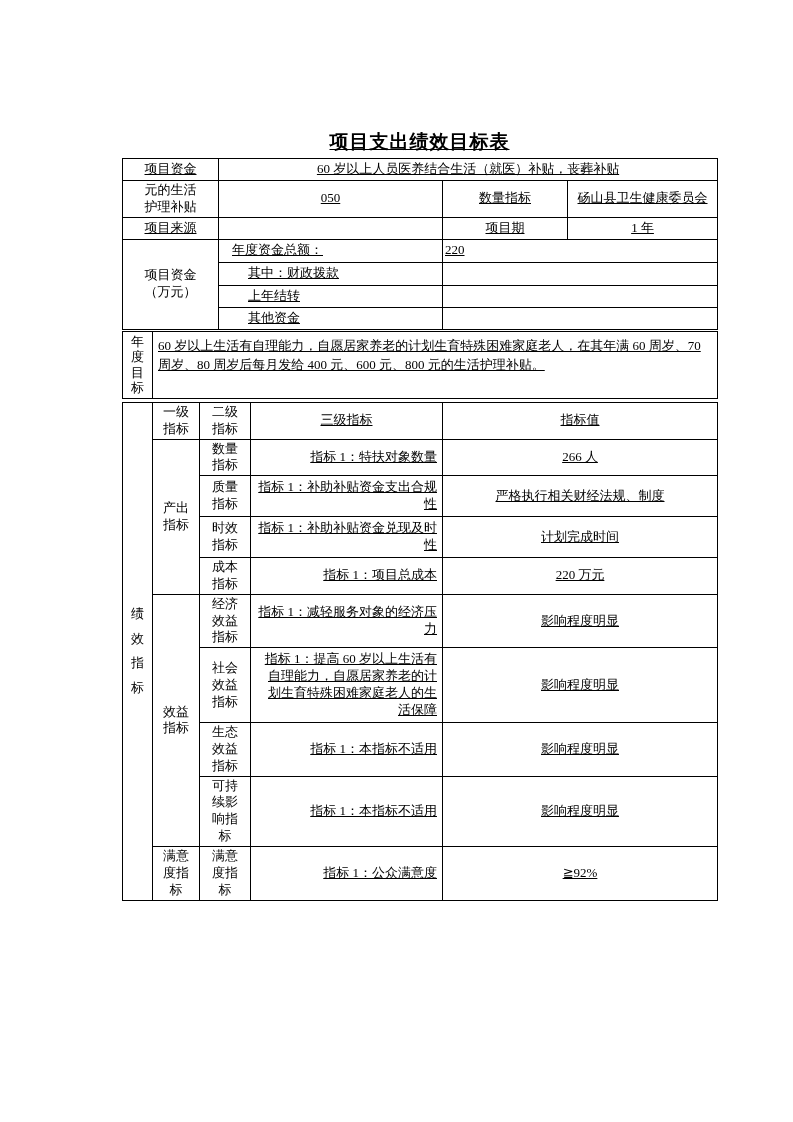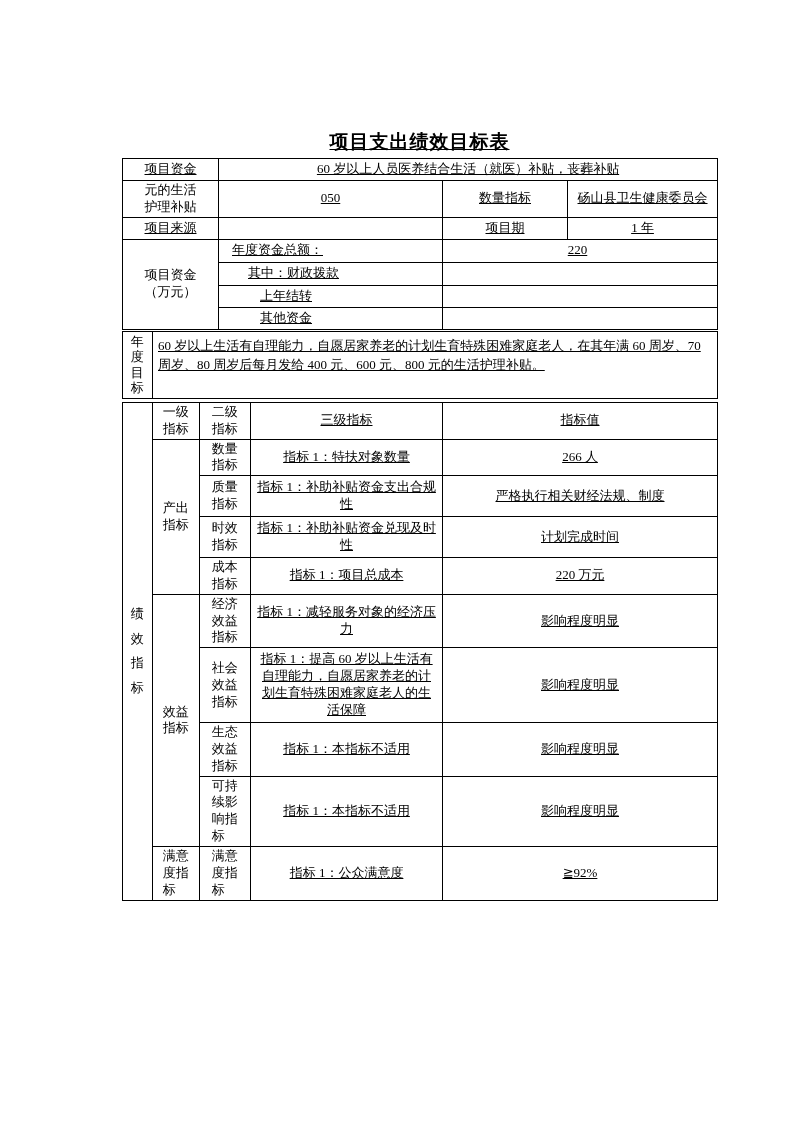--- a/index.html
+++ b/index.html
@@ -17,32 +17,32 @@
   .subtitle{font-size:13px;text-align:center;margin:0 0 7px 0;}
   table{border-collapse:collapse;table-layout:fixed;width:595px;}
   td{
     border:1px solid #000;font-size:13px;line-height:1.3;
     padding:1px 2px;vertical-align:middle;text-align:center;
     overflow:hidden;
   }
   .goal-table{margin-top:1px;}
   .ind-table{margin-top:3px;}
   
-  .wrap2{display:inline-block;width:2.05em;word-break:break-all;line-break:anywhere;text-align:left;vertical-align:middle;}
+  .wrap2{display:inline-block;width:2.05em;word-break:break-all;line-break:anywhere;text-align:center;vertical-align:middle;}
   .wrap4{display:inline-block;width:4.1em;word-break:break-all;line-break:anywhere;text-align:center;vertical-align:middle;}
   
-  .vspan{display:inline-block;width:1.05em;word-break:break-all;line-break:anywhere;text-align:left;vertical-align:middle;}
+  .vspan{display:inline-block;width:1.05em;word-break:break-all;line-break:anywhere;text-align:center;vertical-align:middle;}
   .vcell-goal .vspan{line-height:1.18;}
   .vcell-side .vspan{line-height:1.9;}
-  .right{text-align:center;padding-right:7px;}
+  .right{text-align:left;padding-right:7px;}
   .ind0{text-align:left;padding-left:13px;}
   .ind1{text-align:left;padding-left:29px;margin-top:28px;}
-  .ind2{text-align:left;padding-left:41px;}
+  .ind2{text-align:left;padding-left:29px;}
   .goal-text{text-align:left;vertical-align:top;padding:4px 5px;line-height:1.5;}
-  .lvl3{text-align:center;padding:3px 5px;}
+  .lvl3{text-align:right;padding:3px 5px;}
 </style>
 </head>
 <body>
 
 <div class="page">
   <div class="doc">
 
     <h1 class="title">项目支出绩效目标表</h1>
 
     <table class="top-table">

